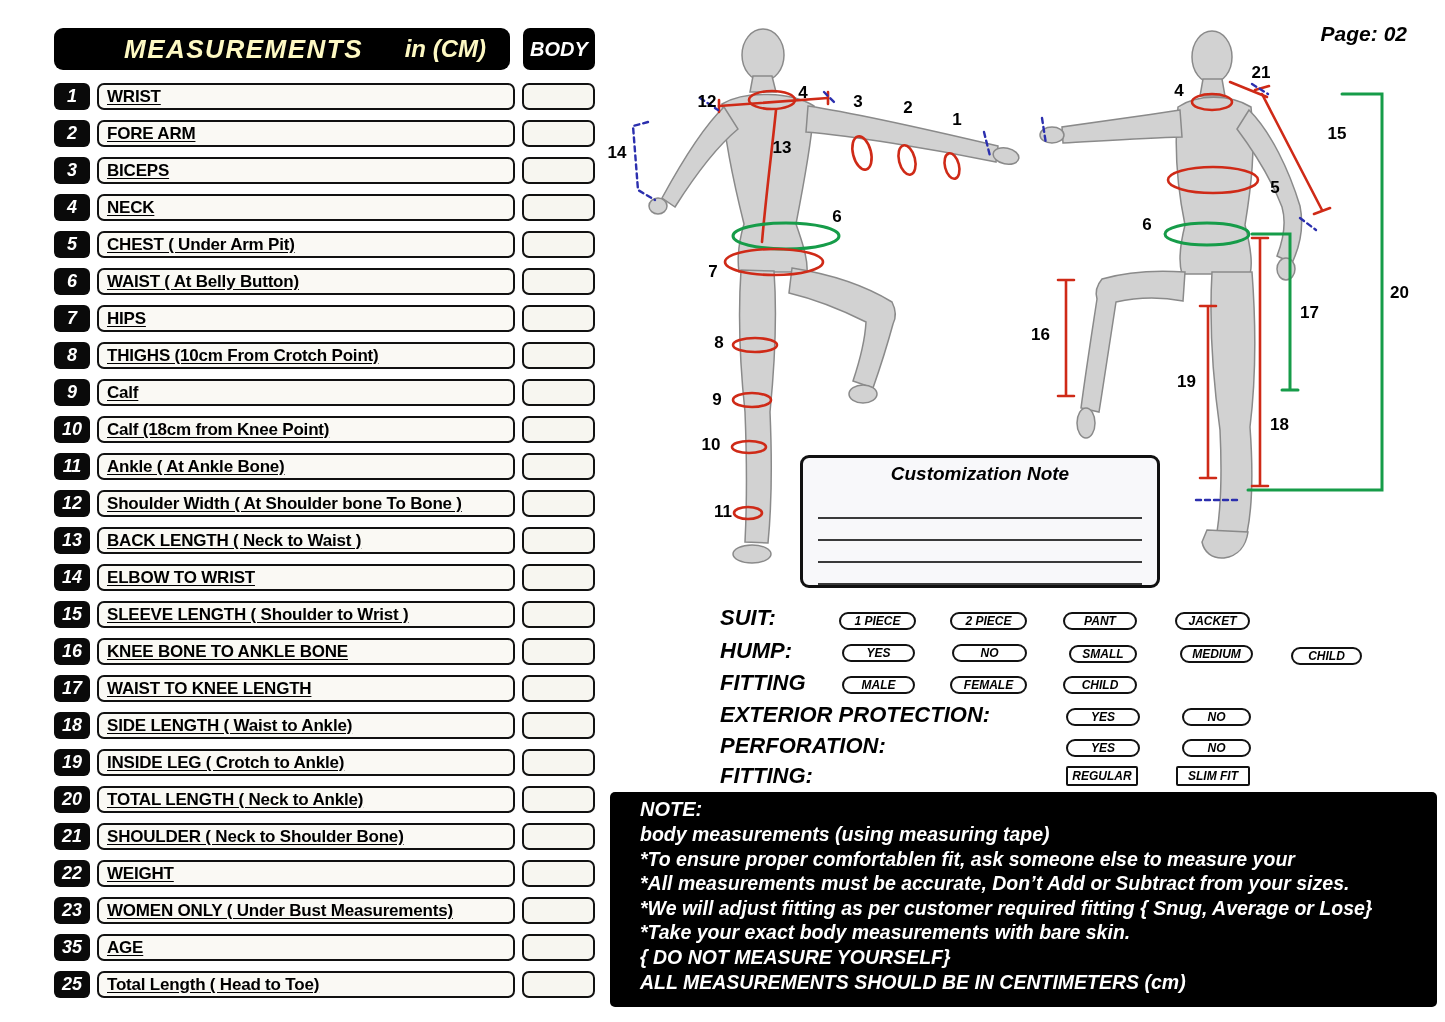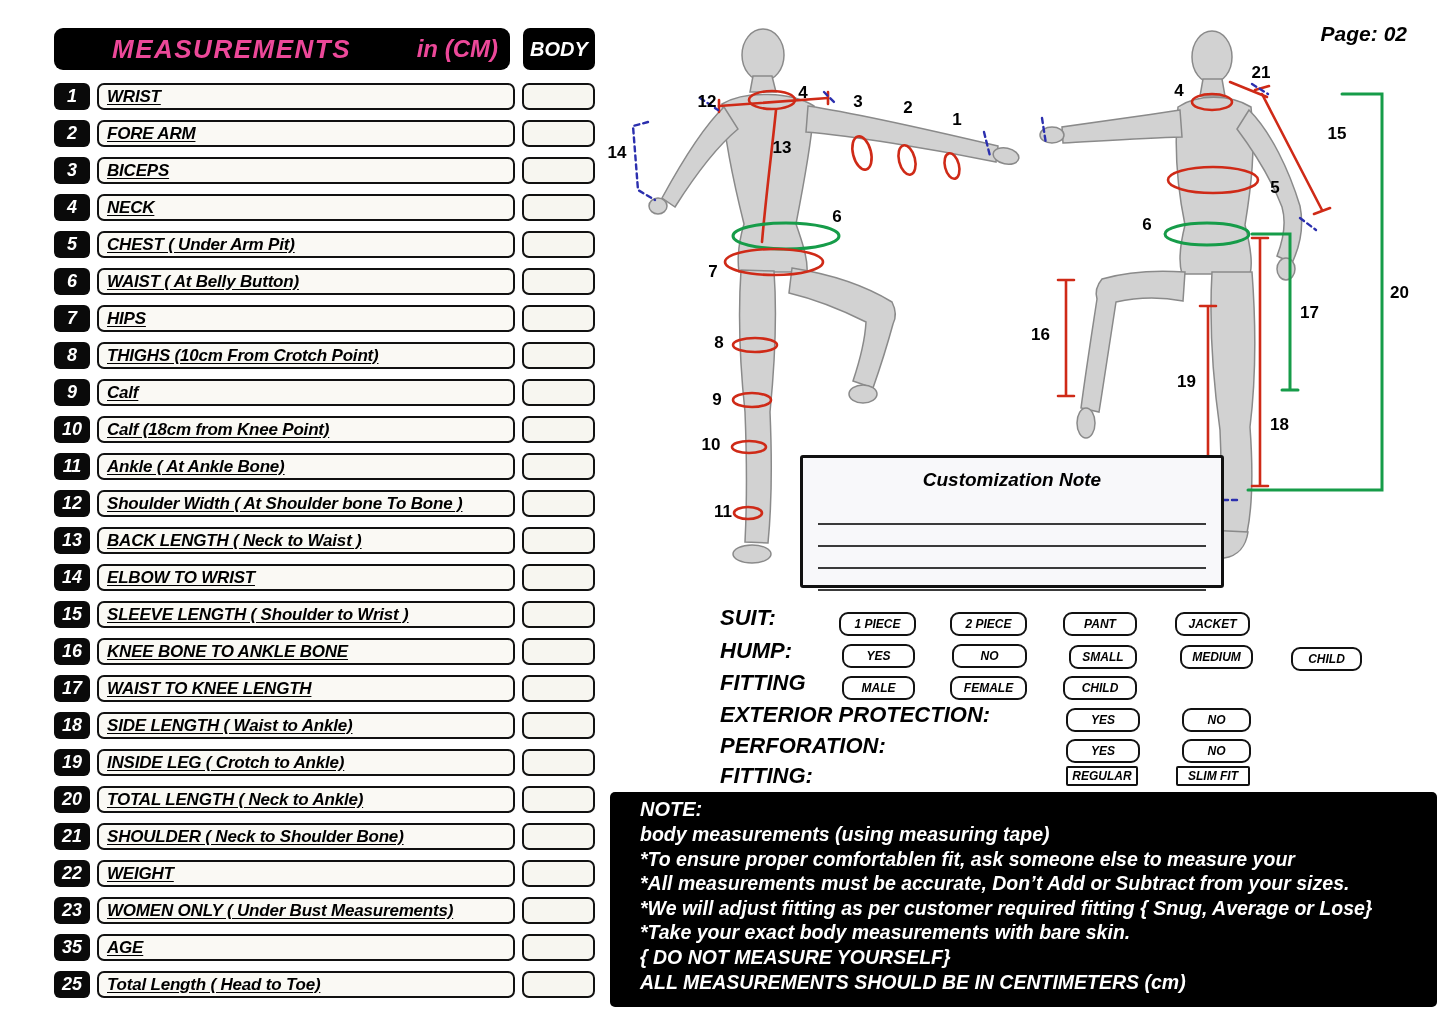--- a/index.html
+++ b/index.html
@@ -1,51 +1,51 @@
 <!DOCTYPE html>
 <html style="--ann-red: #cf2a17; --ann-green: #169c49; --ann-blue: #2b2fae;"><head>
 <meta charset="utf-8">
 <style>
   html,body{margin:0;padding:0}
   body{width:1445px;height:1022px;background:#ffffff;font-family:"Liberation Sans",sans-serif;position:relative;overflow:hidden}
 
   
   .left-panel{position:absolute;left:54px;top:28px;width:541px;z-index:4}
   .header-row{display:flex;gap:13px;height:42px;align-items:stretch}
-  .title-bar{flex:1;background:#000;border-radius:9px;color:#ec4899;display:flex;align-items:center;justify-content:space-between;padding:0 12px}
+  .title-bar{flex:1;background:#000;border-radius:9px;color:#fef9c3;display:flex;align-items:center;justify-content:space-between;padding:0 24px}
   .title-text{font-size:26px;font-weight:bold;font-style:italic;letter-spacing:1.5px;margin-left:46px}
   .unit-text{font-size:24px;font-weight:bold;font-style:italic}
   .body-head{width:72px;background:#000;border-radius:7px;color:#fff;font-size:20px;font-weight:bold;font-style:italic;display:flex;align-items:center;justify-content:center}
   .rows{margin-top:8px}
   .m-row{display:flex;align-items:center;gap:7px;height:37px}
   .num-badge{width:36px;height:27px;background:#0a0a0a;border-radius:6px;color:#fff;font-weight:bold;font-style:italic;font-size:18px;display:flex;align-items:center;justify-content:center;flex:none}
-  .label-box{flex:1;height:23px;border:2.5px solid #111;border-radius:7px;background:#faf9f4;display:flex;align-items:center;padding:0 8px;font-weight:bold;font-style:italic;font-size:17px;white-space:nowrap;overflow:hidden;letter-spacing:-0.2px}
+  .label-box{flex:1;height:23px;border:2.5px solid #111;border-radius:7px;background:#faf9f4;display:flex;align-items:center;padding:0 8px;font-weight:bold;font-size:17px;white-space:nowrap;overflow:hidden;letter-spacing:-0.2px}
   .label-box span{text-decoration:underline;text-underline-offset:2px}
   .body-box{width:69px;height:23px;border:2.5px solid #111;border-radius:7px;background:#f7f6f0;flex:none}
 
   
   .page-label{position:absolute;right:38px;top:22px;font-size:21px;font-weight:bold;font-style:italic;z-index:6}
 
   
   .figures{position:absolute;left:600px;top:10px;width:845px;height:600px;z-index:1}
   .body-shape{fill:#d2d2d2;stroke:#8a8a8a;stroke-width:1.5}
   .ann-red{stroke:var(--ann-red);fill:none;stroke-width:2.6;stroke-linecap:round}
   .ann-green{stroke:var(--ann-green);fill:none;stroke-width:3;stroke-linecap:round}
   .ann-blue{stroke:var(--ann-blue);fill:none;stroke-width:2.4;stroke-dasharray:5 4;stroke-linecap:round}
   .ann-num{font-family:"Liberation Sans",sans-serif;font-weight:bold;font-size:17px;fill:#000}
 
   
-  .custom-note{position:absolute;left:800px;top:455px;width:424px;height:133px;background:#f8f8fa;border:3.5px solid #111;border-radius:3px;padding:11px 10px;box-sizing:border-box;z-index:5}
+  .custom-note{position:absolute;left:800px;top:455px;width:360px;height:133px;background:#f8f8fa;border:3.5px solid #111;border-radius:9px;padding:5px 10px;box-sizing:border-box;z-index:5}
   .custom-title{text-align:center;font-size:19px;font-weight:bold;font-style:italic}
   .custom-line{border-bottom:2px solid #3a3a3a;height:20px;margin:0 5px}
   .custom-line.first{margin-top:12px}
 
   
   .opt-label{position:absolute;font-size:22px;font-weight:bold;font-style:italic;white-space:nowrap;z-index:3}
-  .opt-btn{position:absolute;height:24px;border:2px solid #111;border-radius:9px;background:#fff;display:flex;align-items:center;justify-content:center;font-size:12px;font-weight:bold;font-style:italic;box-sizing:border-box;z-index:3;white-space:nowrap}
+  .opt-btn{position:absolute;height:18px;border:2px solid #111;border-radius:9px;background:#fff;display:flex;align-items:center;justify-content:center;font-size:12px;font-weight:bold;font-style:italic;box-sizing:border-box;z-index:3;white-space:nowrap}
   .opt-btn.square{border-radius:2px;height:20px}
 
   
   .note-box{position:absolute;left:610px;top:792px;width:827px;height:215px;background:#000;border-radius:5px;color:#fff;padding:5px 30px;box-sizing:border-box;z-index:4}
   .note-title{font-size:20px;font-weight:bold;font-style:italic;line-height:25px}
   .note-line{font-size:19.5px;font-weight:bold;font-style:italic;line-height:24.6px;white-space:nowrap}
 </style>
 </head>
 <body>
 

